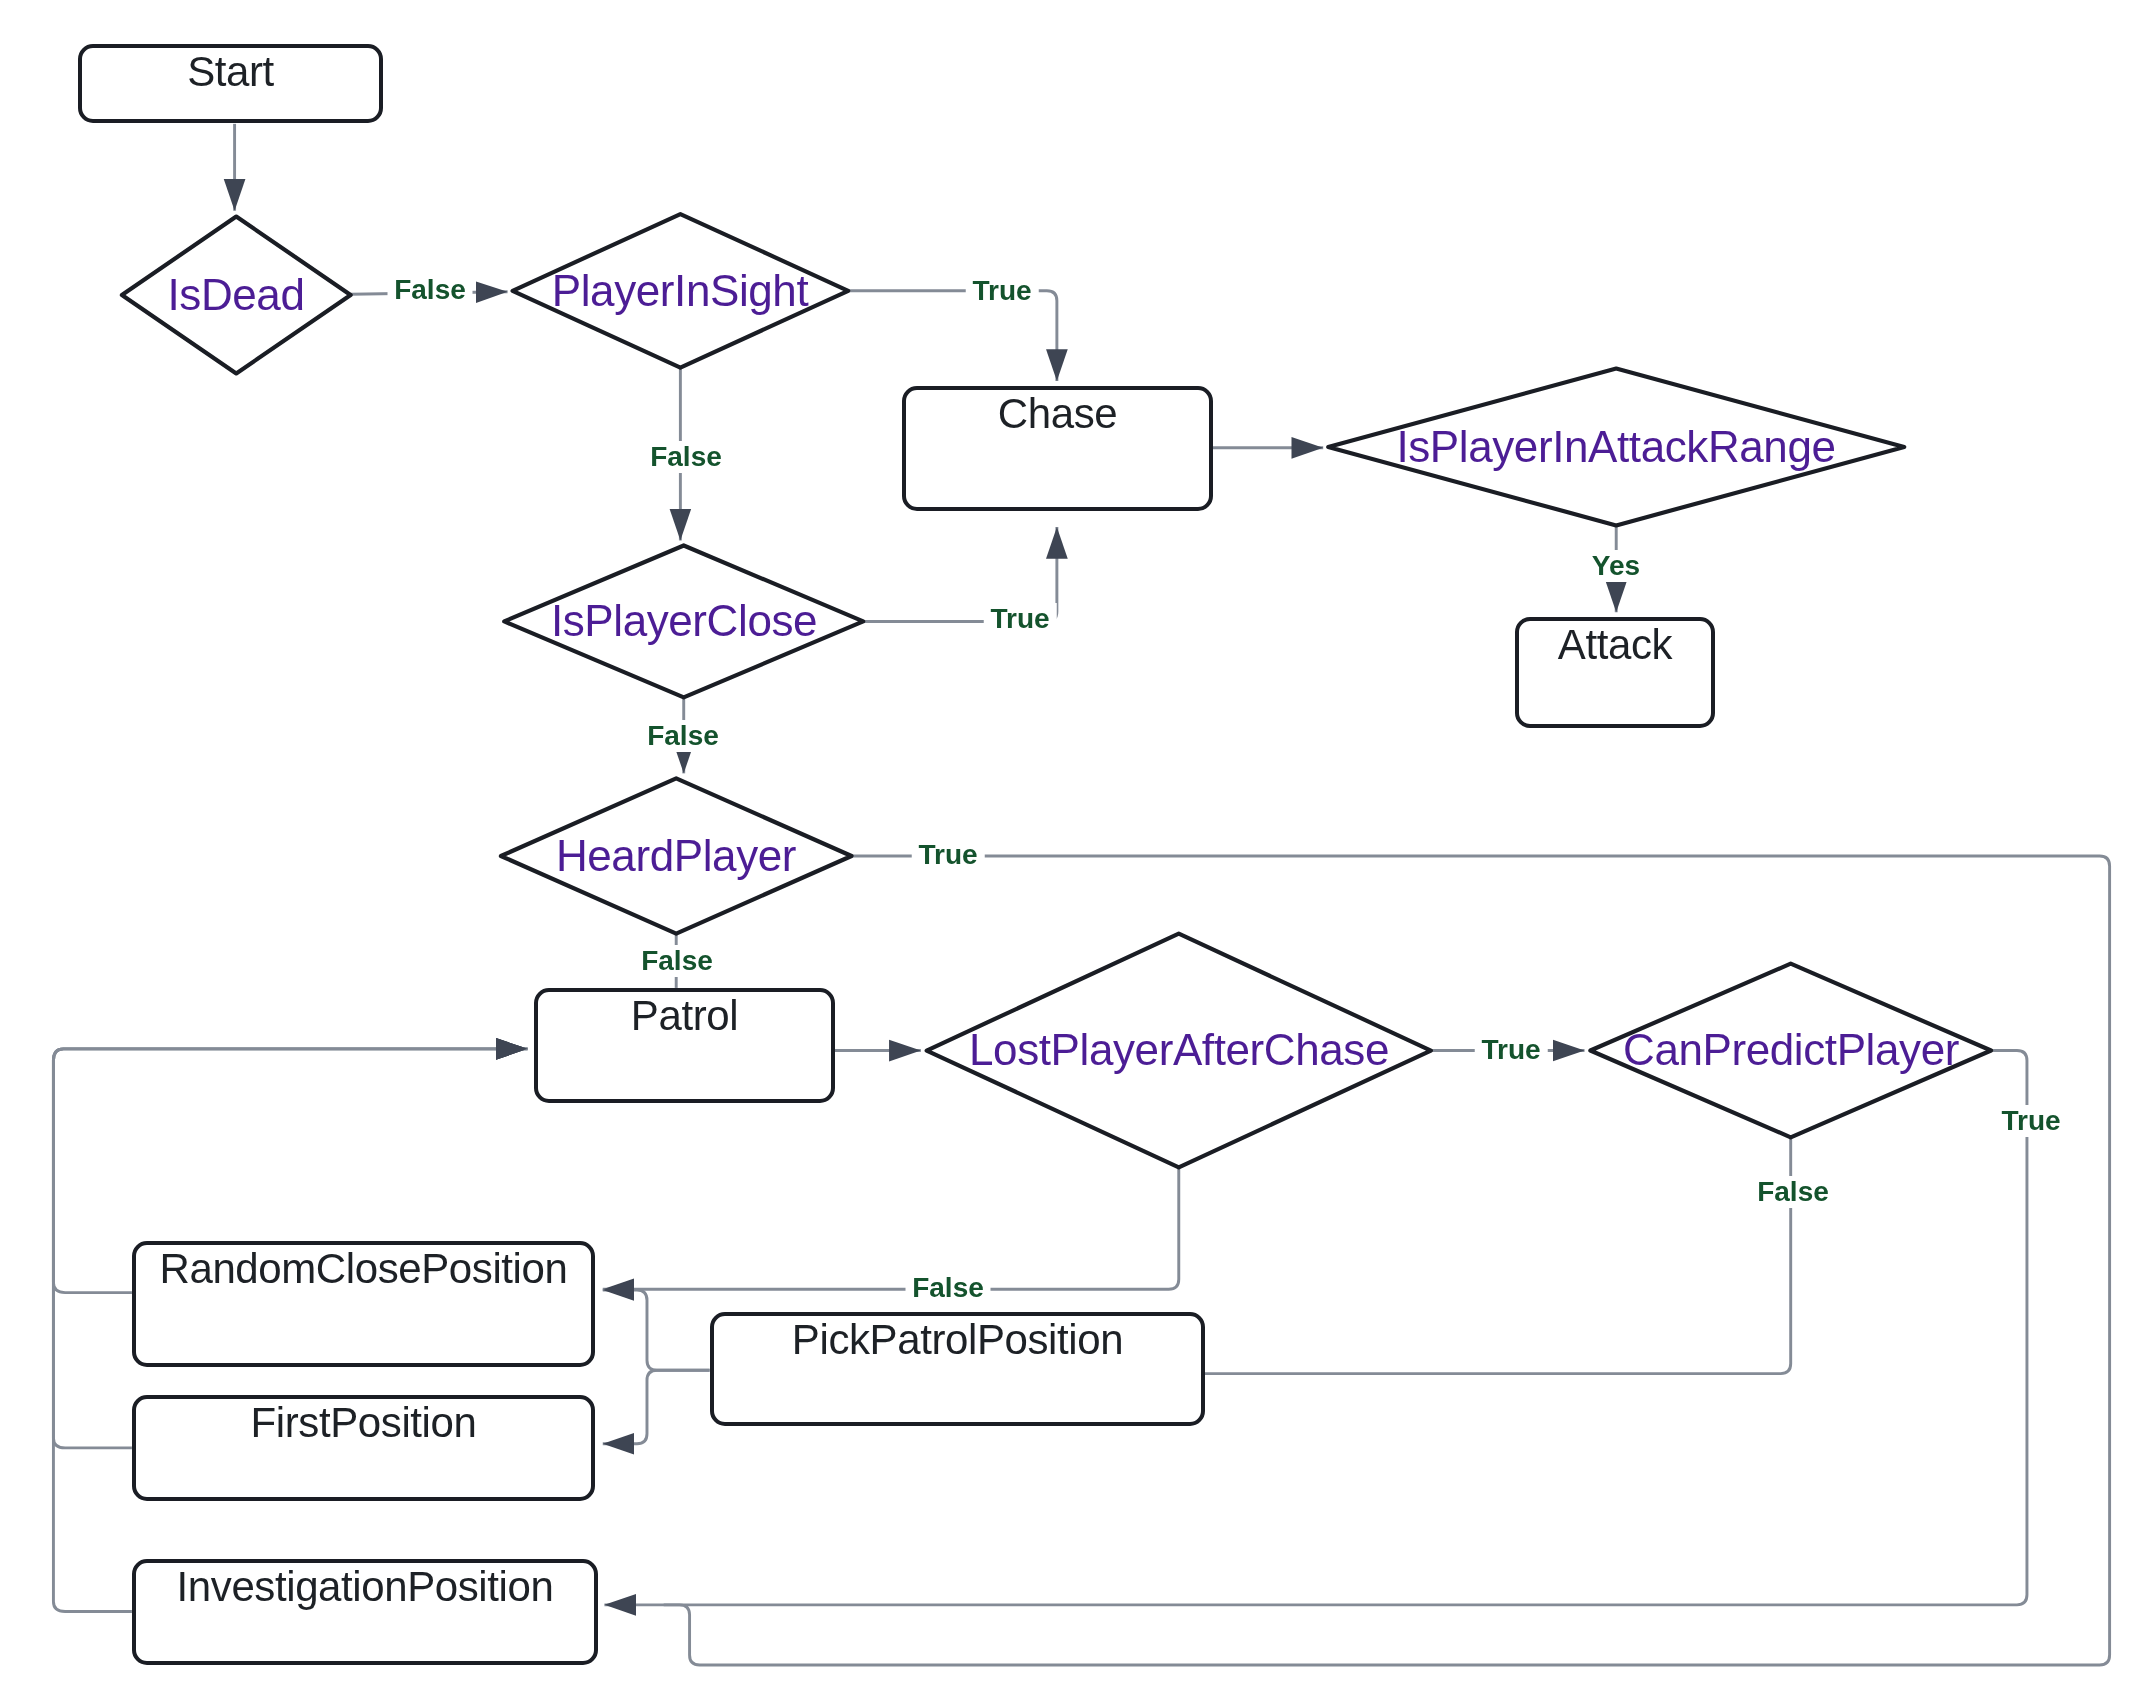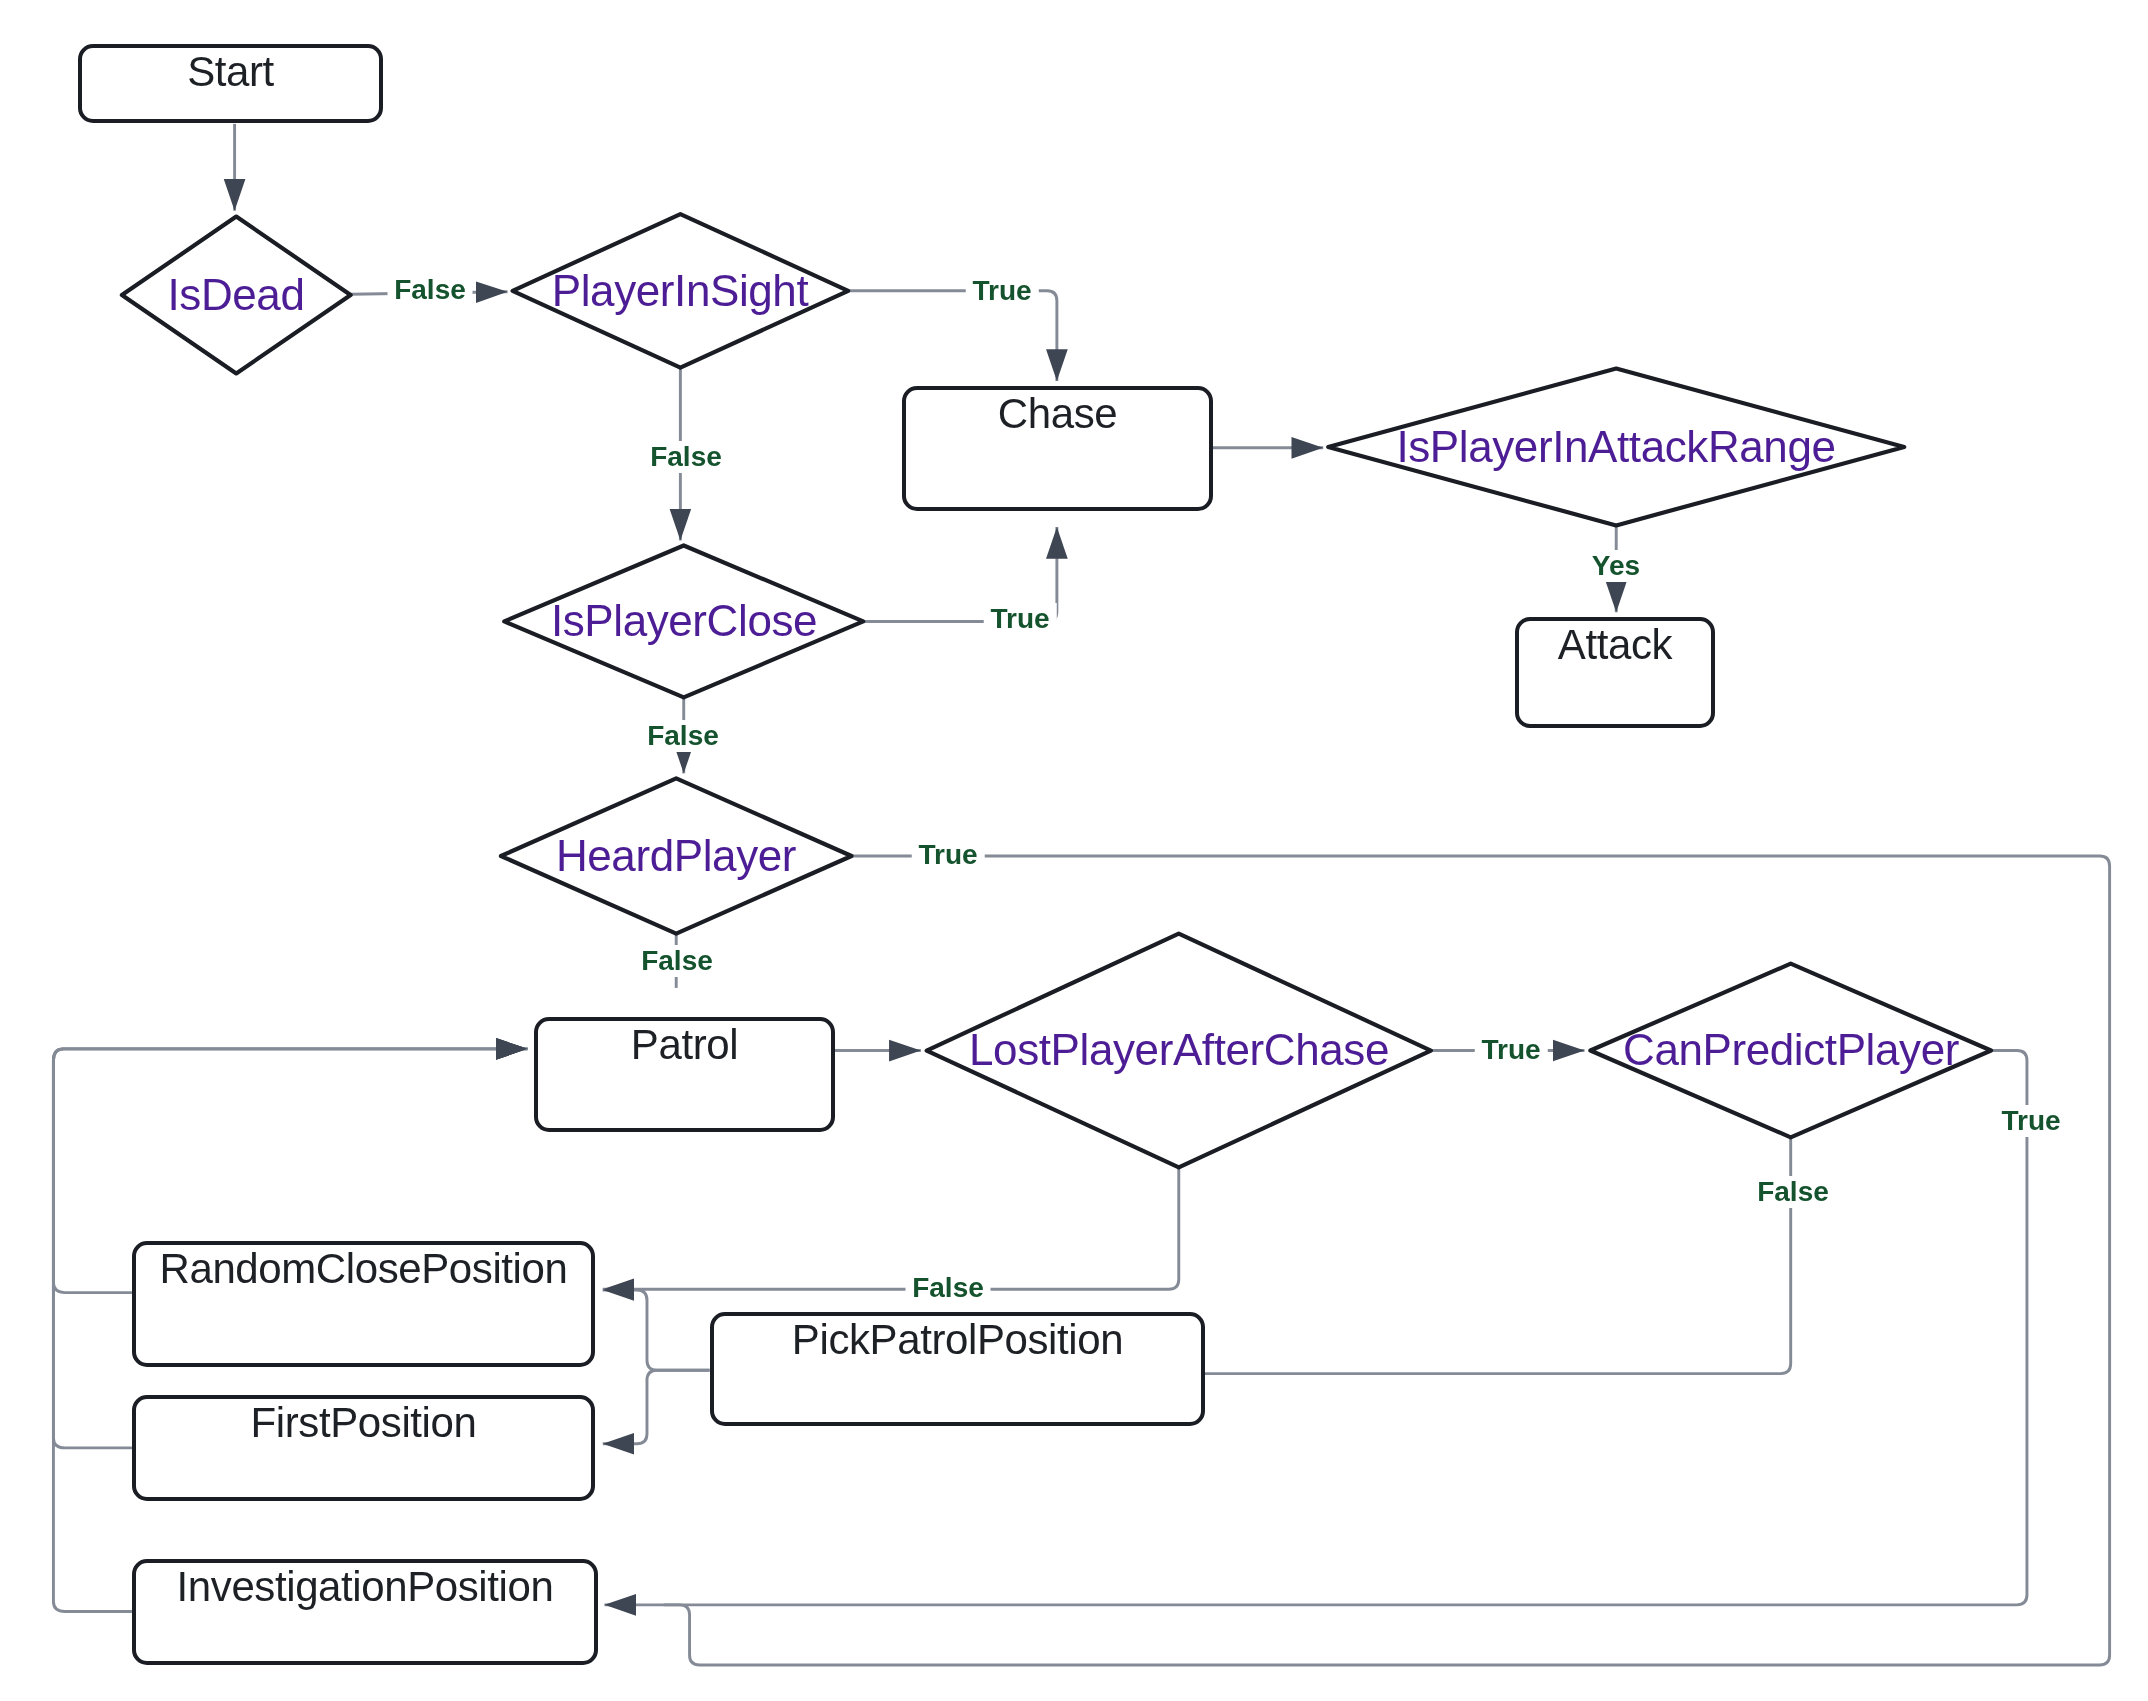--- a/index.html
+++ b/index.html
@@ -99,21 +99,21 @@
 
   <div class="node" style="left:78px;top:44px;width:305px;height:79px">
     <span>Start</span>
   </div>
   <div class="node" style="left:902px;top:386px;width:311px;height:125px">
     <span>Chase</span>
   </div>
   <div class="node" style="left:1515px;top:617px;width:200px;height:111px">
     <span>Attack</span>
   </div>
-  <div class="node" style="left:534px;top:1017px;width:301px;height:115px">
+  <div class="node" style="left:534px;top:988px;width:301px;height:115px">
     <span>Patrol</span>
   </div>
   <div class="node" style="left:132px;top:1241px;width:463px;height:126px">
     <span>RandomClosePosition</span>
   </div>
   <div class="node" style="left:710px;top:1312px;width:495px;height:114px">
     <span>PickPatrolPosition</span>
   </div>
   <div class="node" style="left:132px;top:1395px;width:463px;height:106px">
     <span>FirstPosition</span>

